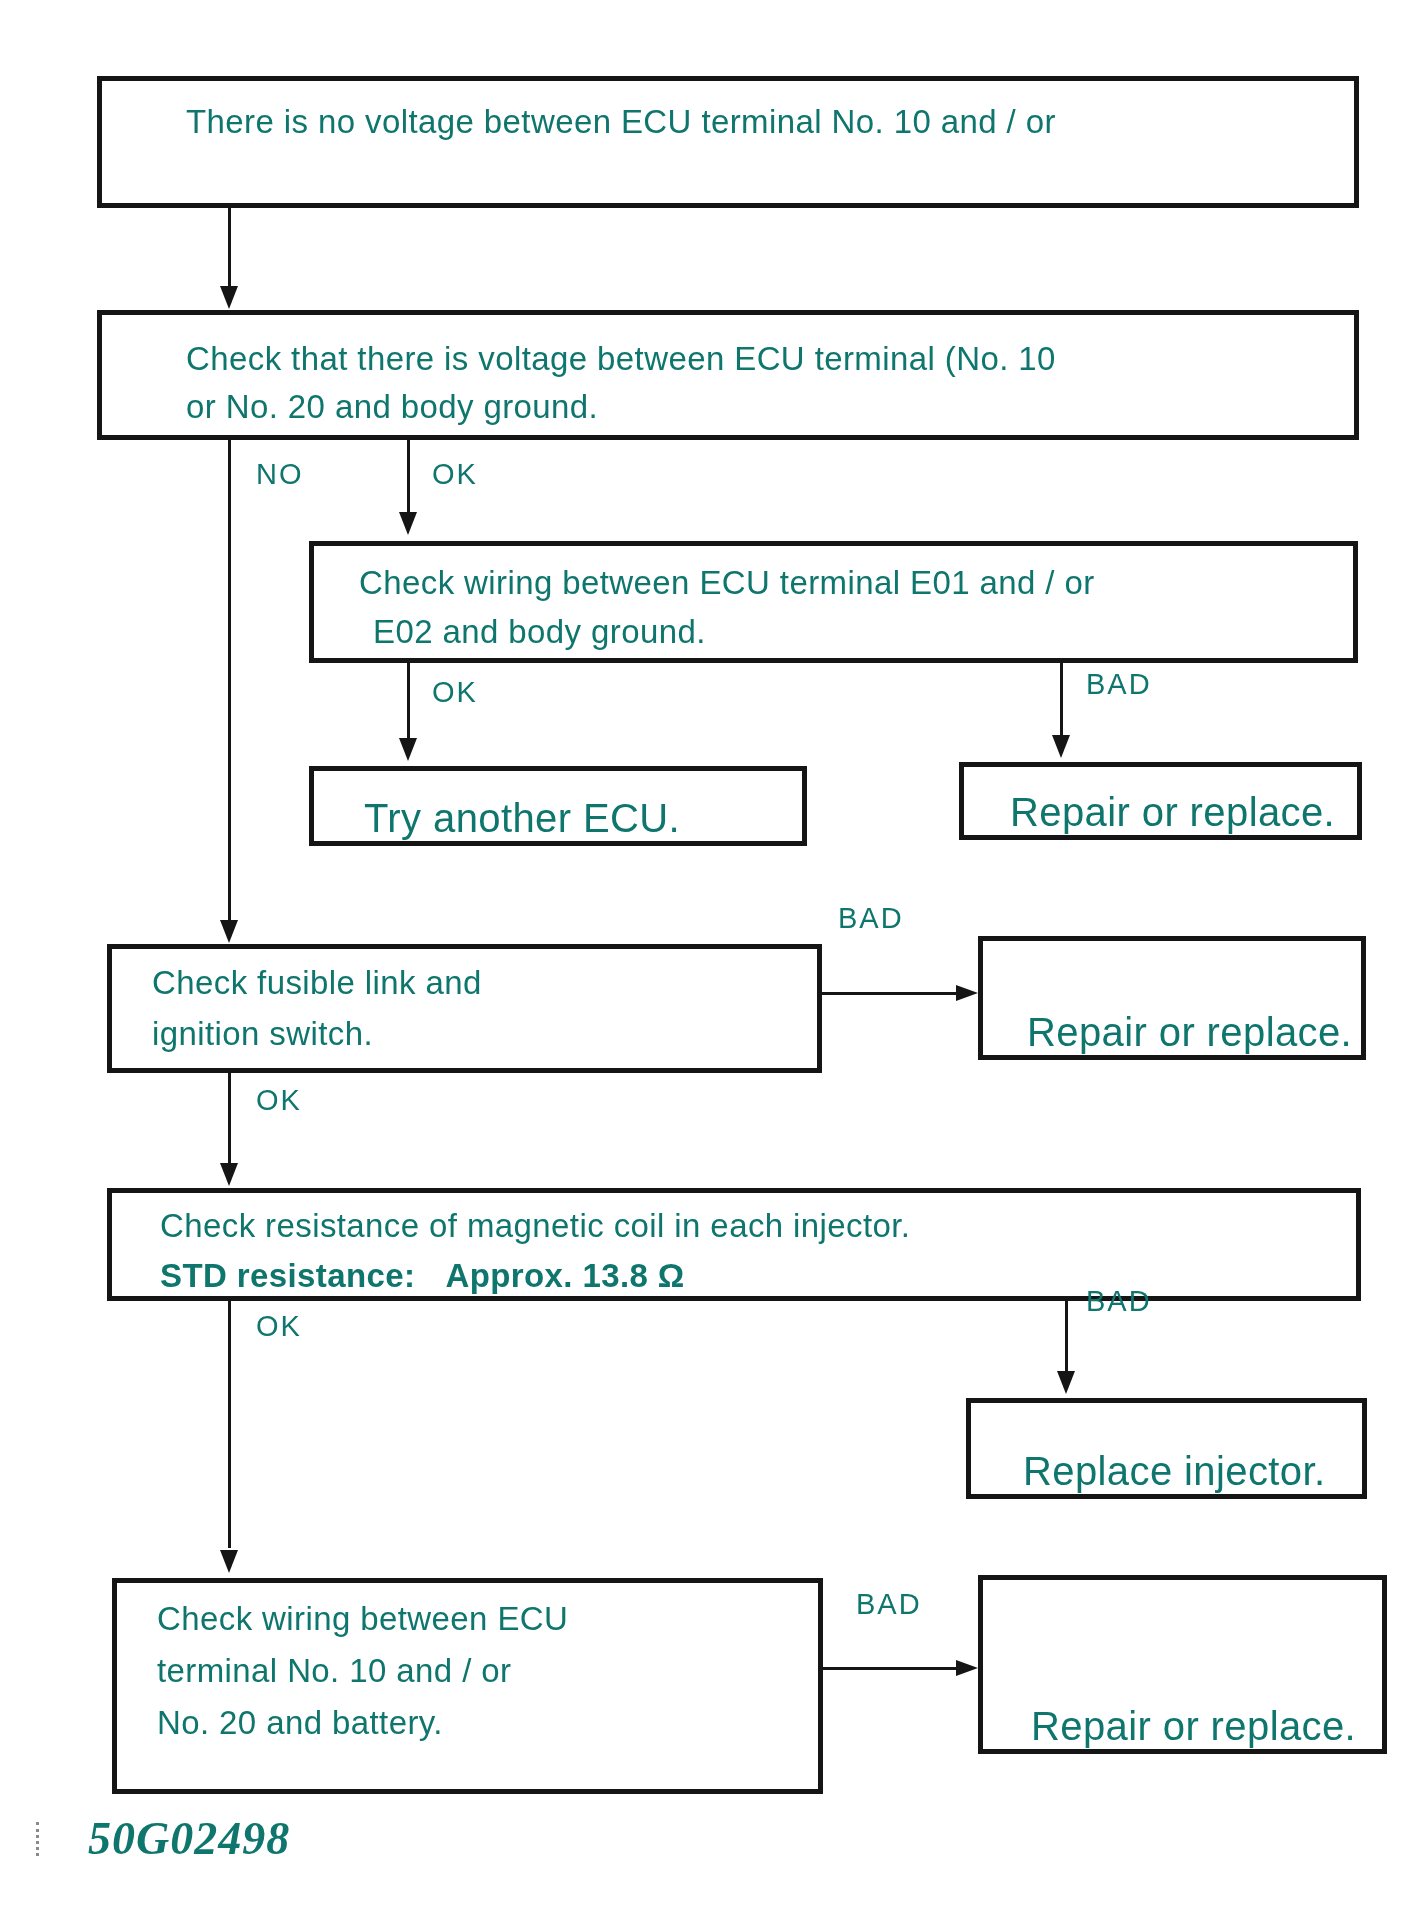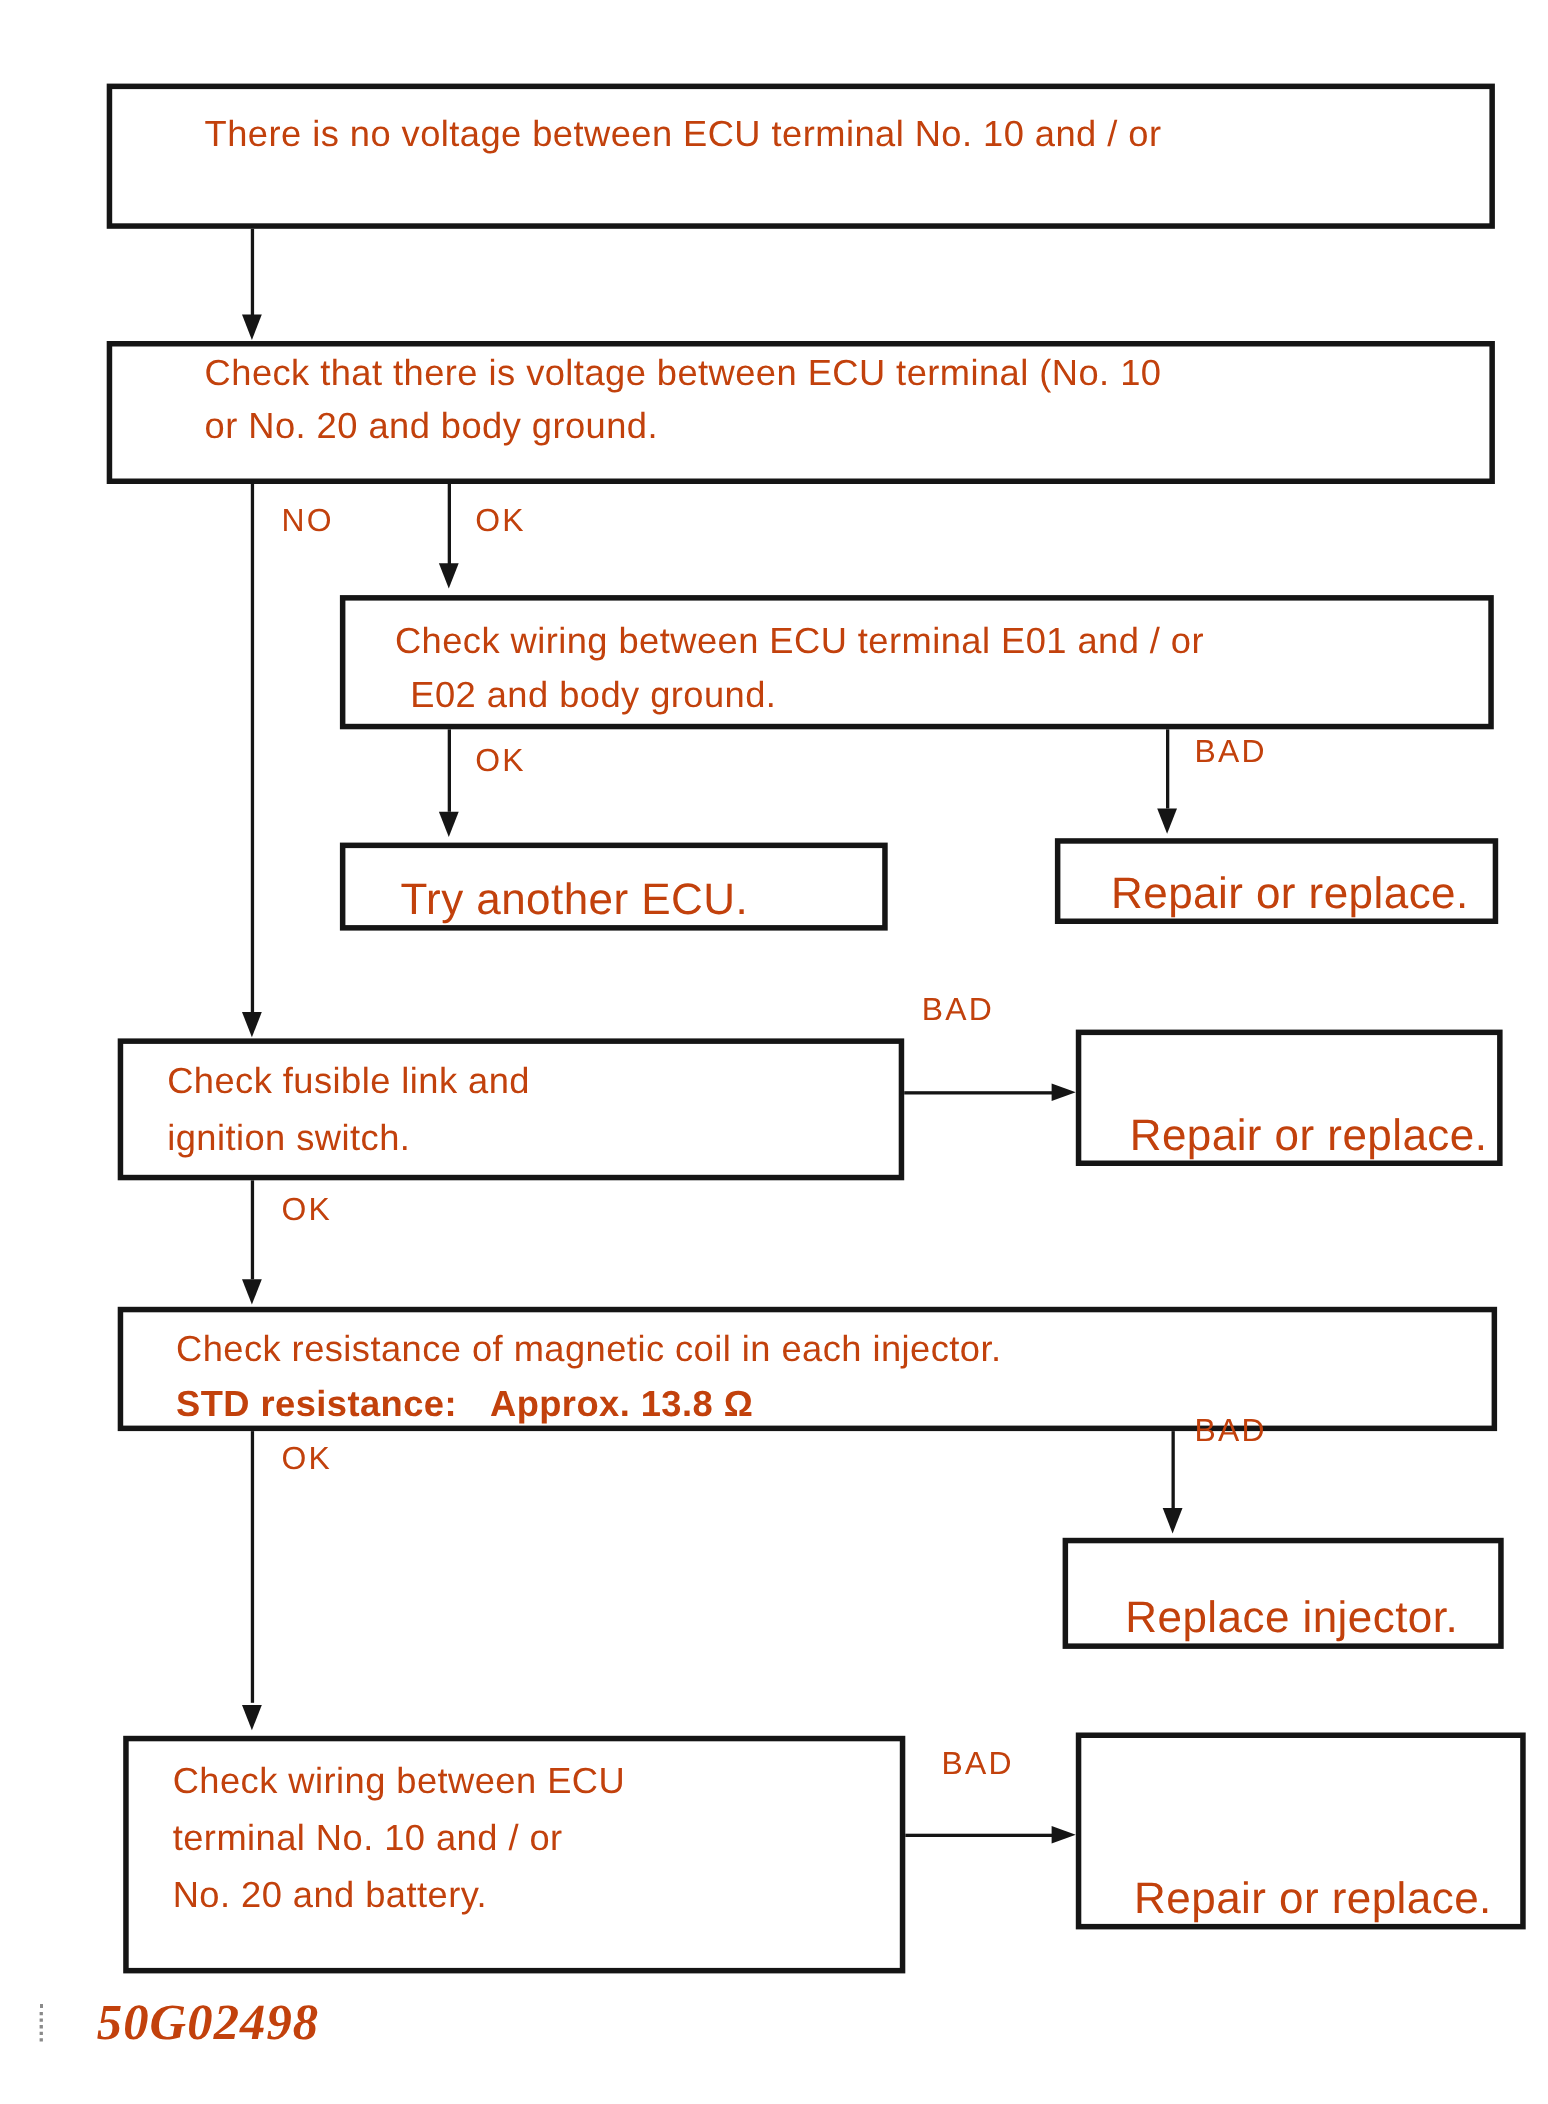--- a/index.html
+++ b/index.html
@@ -1,21 +1,21 @@
 <!DOCTYPE html>
 <html><head>
 <meta charset="utf-8">
 <style>
   html, body { margin: 0; padding: 0; background: #ffffff; }
   #canvas {
     position: relative;
     width: 1407px;
     height: 1913px;
     background: #ffffff;
-    color: #c2410c;
+    color: #0f766e;
     font-family: "Liberation Sans", sans-serif;
     overflow: hidden;
   }
   .box {
     position: absolute;
     box-sizing: border-box;
     border: 5px solid #151515;
     background: #ffffff;
     font-size: 33px;
     letter-spacing: 0.4px;
@@ -69,21 +69,21 @@
 
 <div id="canvas">
 
   <div class="box" style="left:97px; top:76px; width:1262px; height:132px; padding:17px 20px 0 84px; line-height:47px;">
     <div class="bl">There is no voltage between ECU terminal No. 10 and / or</div>
   </div>
 
   <div class="vline" style="left:228px; top:208px; height:80px;"></div>
   <div class="head-down" style="left:220px; top:286px;"></div>
 
-  <div class="box" style="left:97px; top:310px; width:1262px; height:130px; padding:0 20px 0 84px; line-height:48px;">
+  <div class="box" style="left:97px; top:310px; width:1262px; height:130px; padding:20px 20px 0 84px; line-height:48px;">
     <div class="bl">Check that there is voltage between ECU terminal (No. 10</div>
     <div class="bl">or No. 20 and body ground.</div>
   </div>
 
   <div class="vline" style="left:228px; top:440px; height:482px;"></div>
   <div class="head-down" style="left:220px; top:920px;"></div>
   <div class="branch" style="left:256px; top:458px;">NO</div>
 
   <div class="vline" style="left:407px; top:440px; height:74px;"></div>
   <div class="head-down" style="left:399px; top:512px;"></div>

